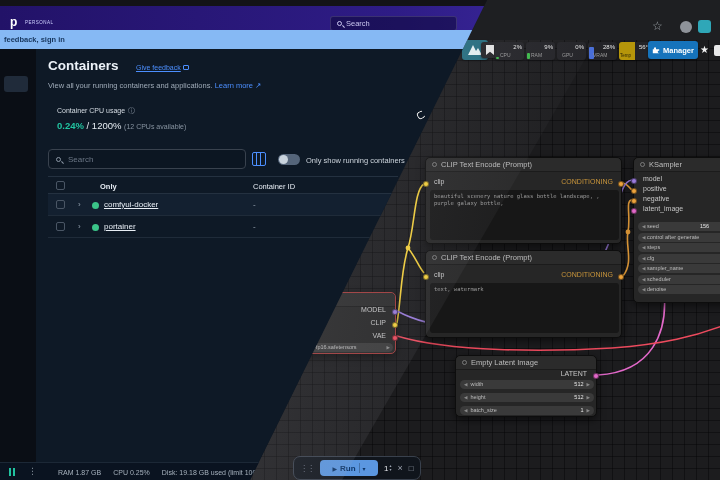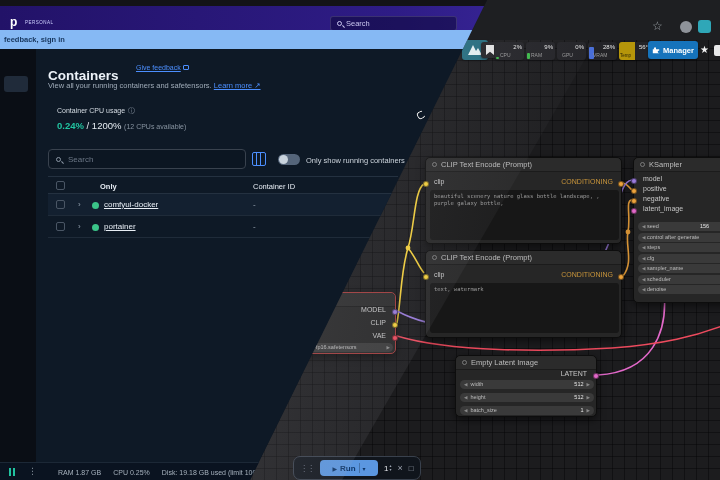--- a/index.html
+++ b/index.html
@@ -84,25 +84,25 @@
             background:rgba(10,5,50,.5);border:1px solid rgba(255,255,255,.14);
             display:flex;align-items:center;gap:4px;padding:0 6px;}
   .mag{width:5px;height:5px;border:1px solid #c9c6ee;border-radius:50%;position:relative;flex:none;}
   .mag::after{content:"";position:absolute;left:4px;top:4px;width:3px;height:1px;background:#c9c6ee;transform:rotate(45deg);}
   .d-search span{font-size:7.5px;color:#c9c6ee;}
   .d-banner{position:absolute;left:0;top:30px;width:720px;height:19px;background:#86b9f4;
             display:flex;align-items:center;}
   .d-banner span{font-size:7.5px;font-weight:bold;color:#16355c;margin-left:4px;}
   .d-side{position:absolute;left:0;top:49px;width:36px;height:413px;background:#0a0e15;}
   .d-side-sel{position:absolute;left:4px;top:27px;width:24px;height:16px;background:#202b3a;border-radius:3px;}
-  .d-title{position:absolute;left:48px;top:68px;font-size:13.5px;font-weight:bold;color:#ecf2f8;}
+  .d-title{position:absolute;left:48px;top:58px;font-size:13.5px;font-weight:bold;color:#ecf2f8;}
   .d-feedback{position:absolute;left:136px;top:64px;font-size:7px;color:#4c8fff;text-decoration:underline;}
   .bubble{display:inline-block;width:6px;height:5px;border:1px solid #4c8fff;border-radius:1px;margin-left:2px;}
   .d-sub{position:absolute;left:48px;top:81px;font-size:7.5px;color:#9fabb8;}
-  .d-sub a{color:#4c8fff;text-decoration:underline;}
+  .d-sub a{color:#4c8fff;}
   .d-usage-lab{position:absolute;left:57px;top:106px;font-size:7px;color:#d6dde4;}
   .info-i{display:inline-block;font-size:7px;color:#8894a1;margin-left:3px;}
   .d-usage-val{position:absolute;left:57px;top:120px;font-size:9.5px;}
   .d-usage-val .g{color:#21c3a0;font-weight:bold;}
   .d-usage-val .w{color:#e6ecf2;}
   .d-usage-val .n{font-size:7px;color:#8894a1;}
   .d-input{position:absolute;left:48px;top:149px;width:198px;height:20px;border:1px solid #39424e;
            border-radius:4px;background:#0c1622;display:flex;align-items:center;gap:5px;padding:0 7px;}
   .d-input .mag{border-color:#8b97a5;}
   .d-input .mag::after{background:#8b97a5;}
@@ -335,21 +335,21 @@
     <div class="d-banner">
       <span>feedback, sign in</span>
     </div>
 
     <div class="d-side">
       <div class="d-side-sel"></div>
     </div>
 
     <div class="d-title">Containers</div>
     <div class="d-feedback"><span>Give feedback</span><span class="bubble"></span></div>
-    <div class="d-sub"><span>View all your running containers and safetensors. </span><a>Learn more ↗</a></div>
+    <div class="d-sub"><span>View all your running containers and applications. </span><a>Learn more ↗</a></div>
 
     <div class="d-usage-lab"><span>Container CPU usage</span><span class="info-i">ⓘ</span></div>
     <div class="d-usage-val">
       <span class="g">0.24%</span><span class="w"> / 1200% </span><span class="n">(12 CPUs available)</span>
     </div>
 
     <div class="d-input">
       <span class="mag"></span>
       <input type="text" placeholder="Search" style="">
     </div>

